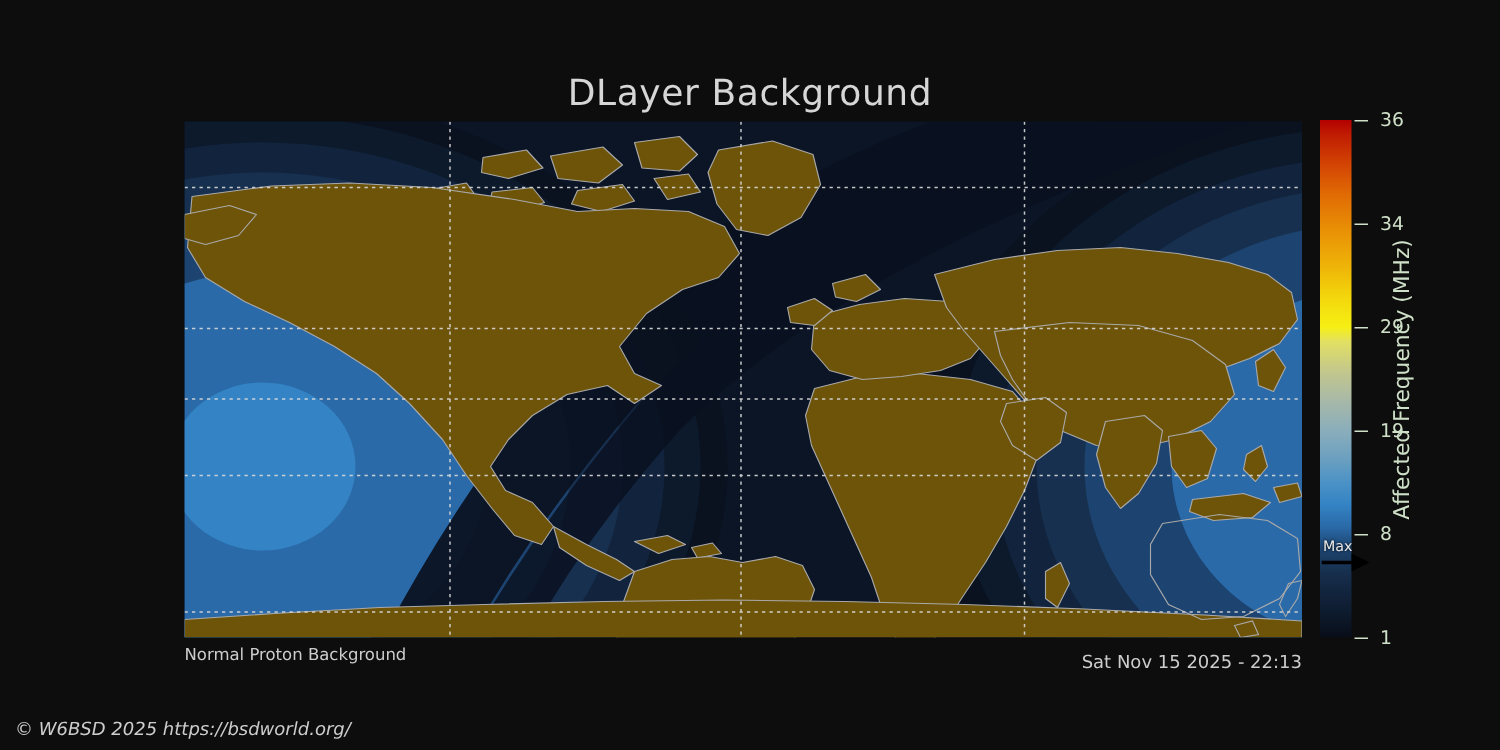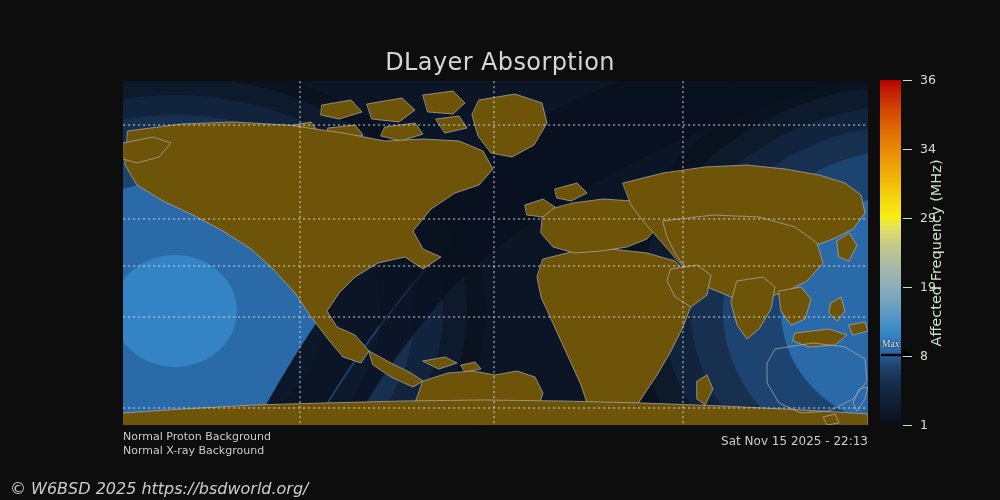--- a/index.html
+++ b/index.html
@@ -52,30 +52,30 @@
     text-shadow:0 0 2px #000;
   }
 
   
   .note{position:absolute;color:#cccccc;font-size:11px;white-space:nowrap;}
   #note-proton{left:123px;top:430px;}
   #note-xray{left:123px;top:444px;}
   #stamp{position:absolute;right:132px;top:434px;color:#cccccc;font-size:12px;white-space:nowrap;}
   #copyright{
     position:absolute;left:10px;top:479px;color:#cdcdcd;
-    font-size:16px;font-style:italic;white-space:nowrap;
+    font-size:12px;font-style:italic;white-space:nowrap;
     font-family:"DejaVu Sans","Liberation Sans",sans-serif;
   }
 </style>
 </head>
 <body>
 
 <div id="stage">
 
-  <div id="title">DLayer Absorption</div>
+  <div id="title">DLayer Background</div>
 
   <div id="map-panel">
 
     <svg class="maplayer" width="745" height="344" viewBox="0 0 745 344">
       <defs>
         <clipPath id="panelclip">
             <rect x="0" y="0" width="745" height="344"></rect>
           </clipPath>
       </defs>
       <g clip-path="url(#panelclip)">
@@ -191,21 +191,21 @@
         <line x1="0" y1="138" x2="745" y2="138"></line>
         <line x1="0" y1="185" x2="745" y2="185"></line>
         <line x1="0" y1="236" x2="745" y2="236"></line>
         <line x1="0" y1="327" x2="745" y2="327"></line>
       </g>
     </svg>
   </div>
 
   <div id="cbar-wrap">
     <div id="cbar" style="background: linear-gradient(rgb(179, 0, 0) 0%, rgb(192, 28, 2) 2.86%, rgb(211, 68, 3) 8.57%, rgb(224, 106, 4) 14.29%, rgb(233, 145, 5) 21.43%, rgb(239, 181, 8) 28.57%, rgb(243, 215, 12) 34.29%, rgb(246, 239, 20) 40%, rgb(226, 224, 99) 42.86%, rgb(195, 199, 140) 48.57%, rgb(167, 184, 168) 54.29%, rgb(138, 174, 187) 60%, rgb(106, 159, 192) 65.71%, rgb(75, 146, 198) 70%, rgb(52, 131, 196) 74.29%, rgb(42, 106, 168) 78.57%, rgb(29, 68, 112) 82.86%, rgb(23, 48, 79) 87.14%, rgb(18, 36, 61) 91.43%, rgb(13, 26, 44) 95.71%, rgb(8, 13, 24) 100%);"></div>
-    <div id="maxmark" style="top: 260px; font-family: Liberation Serif, serif;">
+    <div id="maxmark" style="top: 280px;">
       <div class="mx-txt">Max</div>
       <svg width="66" height="20" viewBox="0 0 66 20" style="position:absolute;left:0;top:8px;">
         <line x1="0" y1="7" x2="22" y2="7" stroke="#000" stroke-width="2.4"></line>
         <polygon points="20,1 32,7 20,13" fill="#000"></polygon>
       </svg>
     </div>
   <div class="cb-tick" style="top: 345px;"></div>
       <div class="cb-lbl" style="top: 345px;">1</div>
       <div class="cb-tick" style="top: 276px;"></div>
       <div class="cb-lbl" style="top: 276px;">8</div>
@@ -216,17 +216,16 @@
       <div class="cb-tick" style="top: 69px;"></div>
       <div class="cb-lbl" style="top: 69px;">34</div>
       <div class="cb-tick" style="top: 0px;"></div>
       <div class="cb-lbl" style="top: 0px;">36</div>
     </div>
   <div id="cbar-title">
     <span>Affected Frequency (MHz)</span>
   </div>
 
   <div class="note" id="note-proton">Normal Proton Background</div>
-  <div class="note" id="note-xray">Normal X-ray Background</div>
   <div id="stamp">Sat Nov 15 2025 - 22:13</div>
   <div id="copyright">© W6BSD 2025 https://bsdworld.org/</div>
 
 </div>
 
 </body></html>

